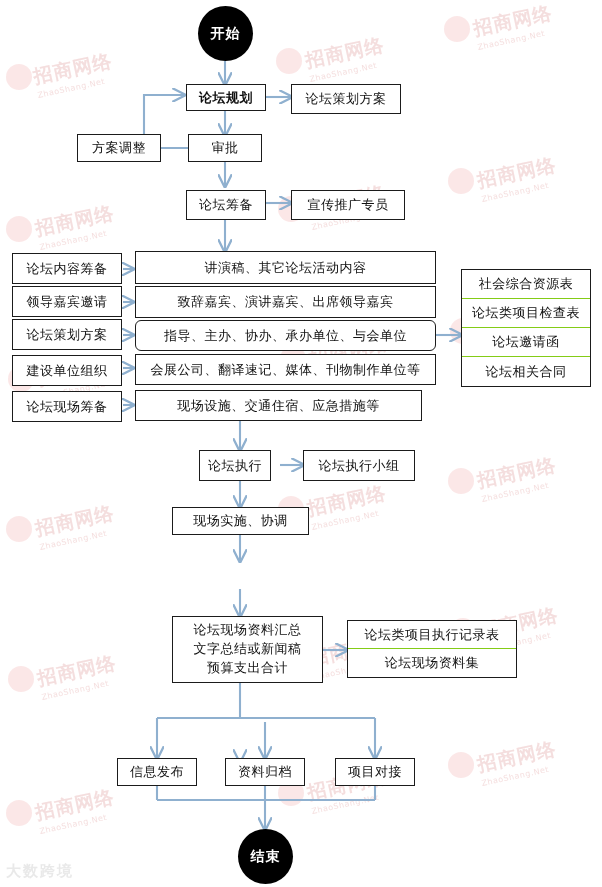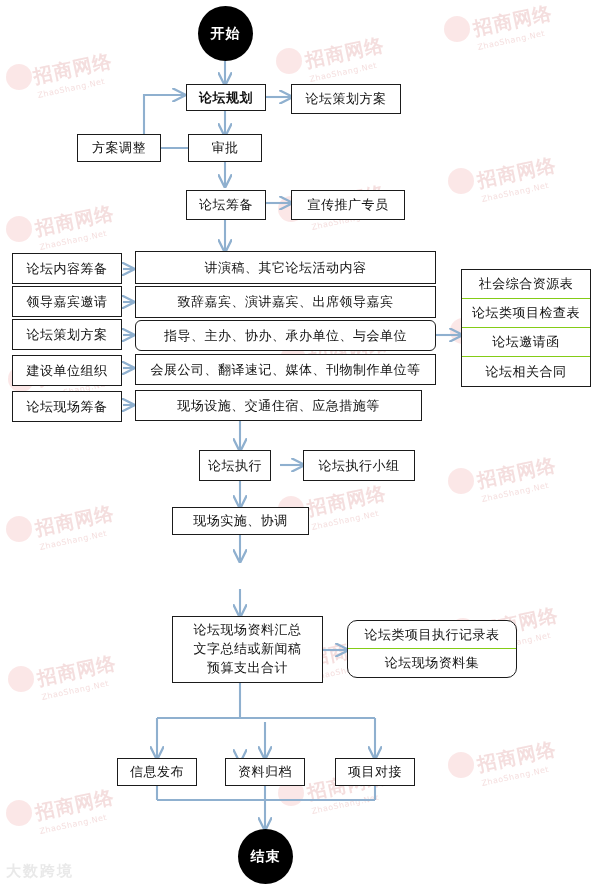--- a/index.html
+++ b/index.html
@@ -283,21 +283,21 @@
 
   <div class="node" style="left:172px; top:507px; width:137px; height:28px;">现场实施、协调</div>
 
 
   <div class="node multiline" style="left:172px; top:616px; width:151px; height:67px;">
     <span>论坛现场资料汇总</span>
     <span>文字总结或新闻稿</span>
     <span>预算支出合计</span>
   </div>
 
-  <div class="node stack" style="left:347px; top:620px; width:170px; height:58px;border-radius:10px;">
+  <div class="node stack" style="left:347px; top:620px; width:170px; height:58px;">
     <div class="stack-row" style="height:29px;">论坛类项目执行记录表</div>
     <div class="stack-row" style="height:29px;">论坛现场资料集</div>
   </div>
 
   <div class="node" style="left:117px; top:758px; width:80px; height:28px;">信息发布</div>
   <div class="node" style="left:225px; top:758px; width:80px; height:28px;">资料归档</div>
   <div class="node" style="left:335px; top:758px; width:80px; height:28px;">项目对接</div>
 
   <div class="node terminal" style="left:238px; top:829px; width:55px; height:55px;">结束</div>
 

